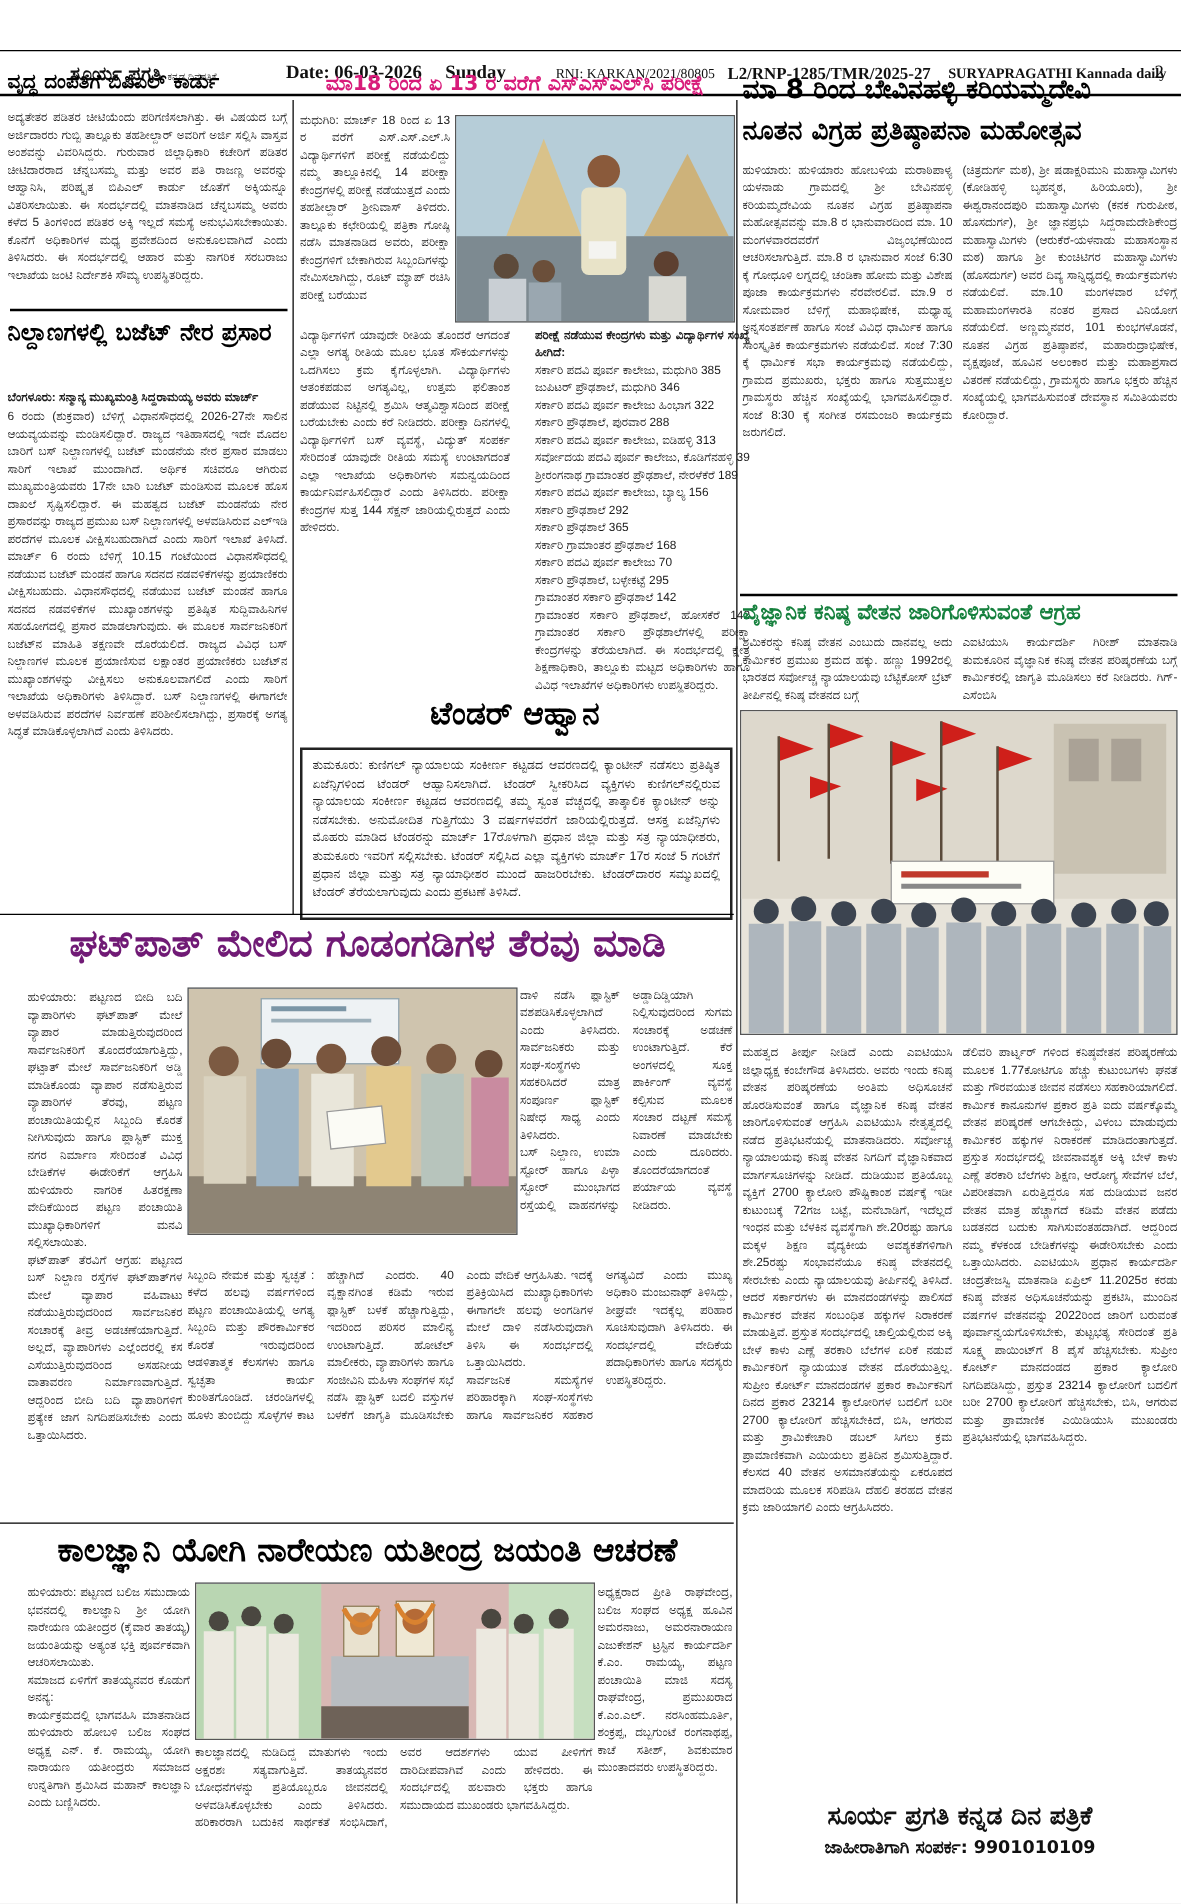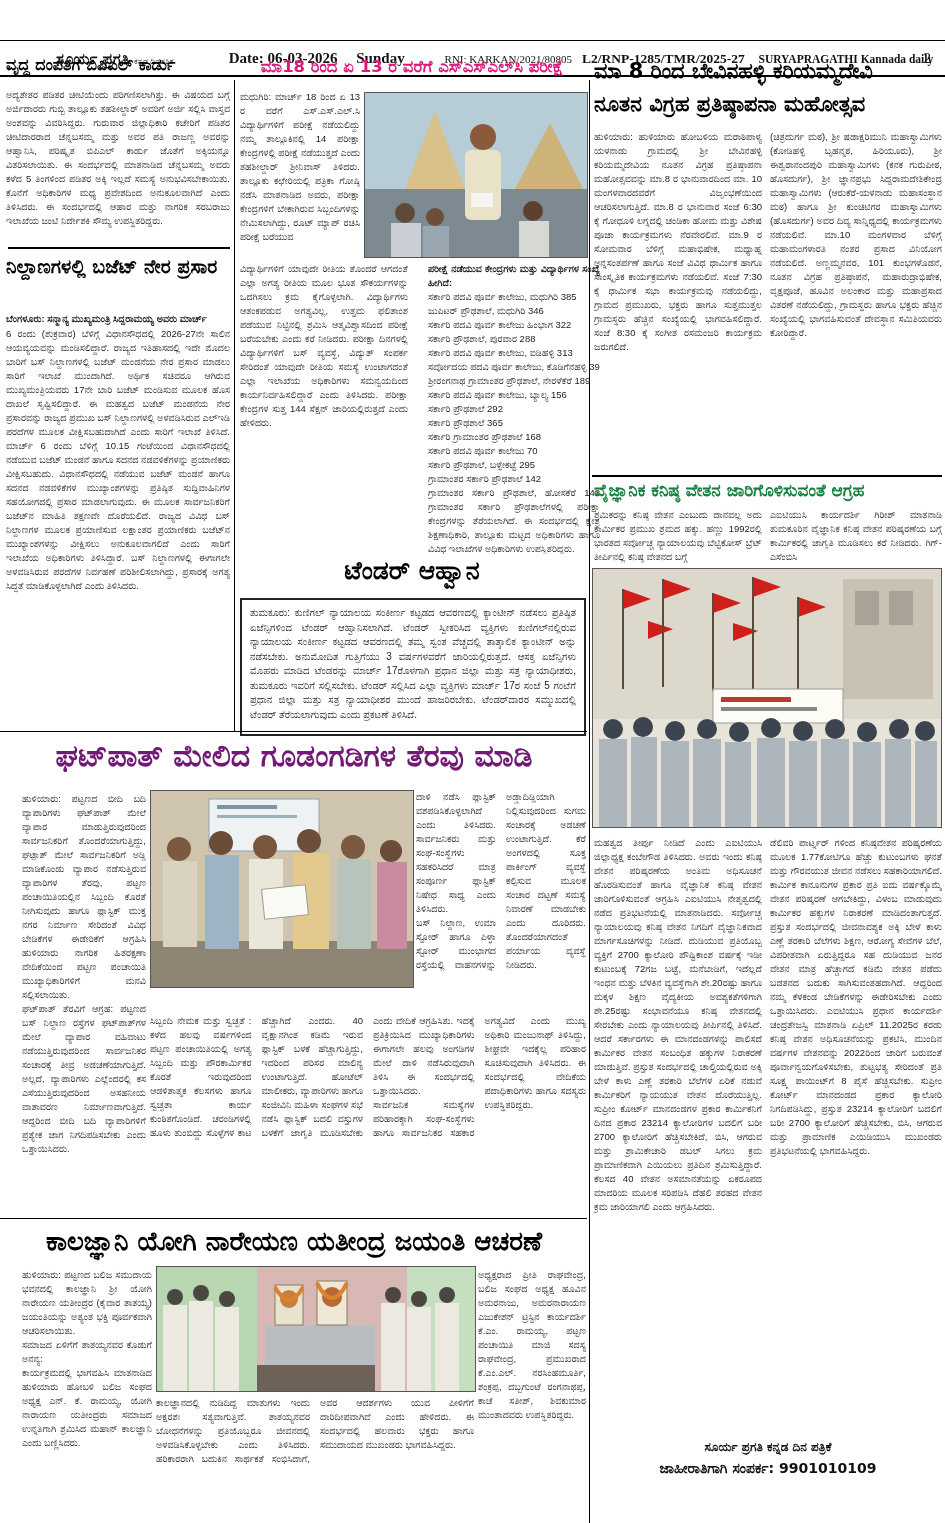--- a/index.html
+++ b/index.html
@@ -21,21 +21,21 @@
   .twocol{column-count:2;column-gap:10px;}
   .fourcol{column-count:4;column-gap:10px;}
   .masthead{position:absolute;left:0;top:42px;width:945px;height:33px;
             display:flex;align-items:center;}
   .mast-item{white-space:nowrap;}
   .brandwrap{display:flex;align-items:baseline;gap:5px;padding-left:8px;width:225px;}
   .brand{font-weight:bold;font-size:15px;font-family:"DejaVu Sans",sans-serif;margin-left:48px;}
   .brand-sub{font-size:8px;}
   .centers-line{white-space:nowrap;overflow:hidden;}
   .tenderbox{position:absolute;border:2px solid #222;}
-  .contact1{font-size:12px;font-weight:bold;font-family:"DejaVu Sans",sans-serif;}
+  .contact1{font-size:20px;font-weight:bold;font-family:"DejaVu Sans",sans-serif;}
   .contact2{font-size:14px;font-weight:bold;font-family:"DejaVu Sans",sans-serif;margin-top:6px;}
 </style>
 </head>
 <body>
 
 <div class="page">
 
   <div class="rule-h" style="left:0;top:40px;width:945px;height:1px;"></div>
   <div class="masthead">
     <div class="brandwrap">

